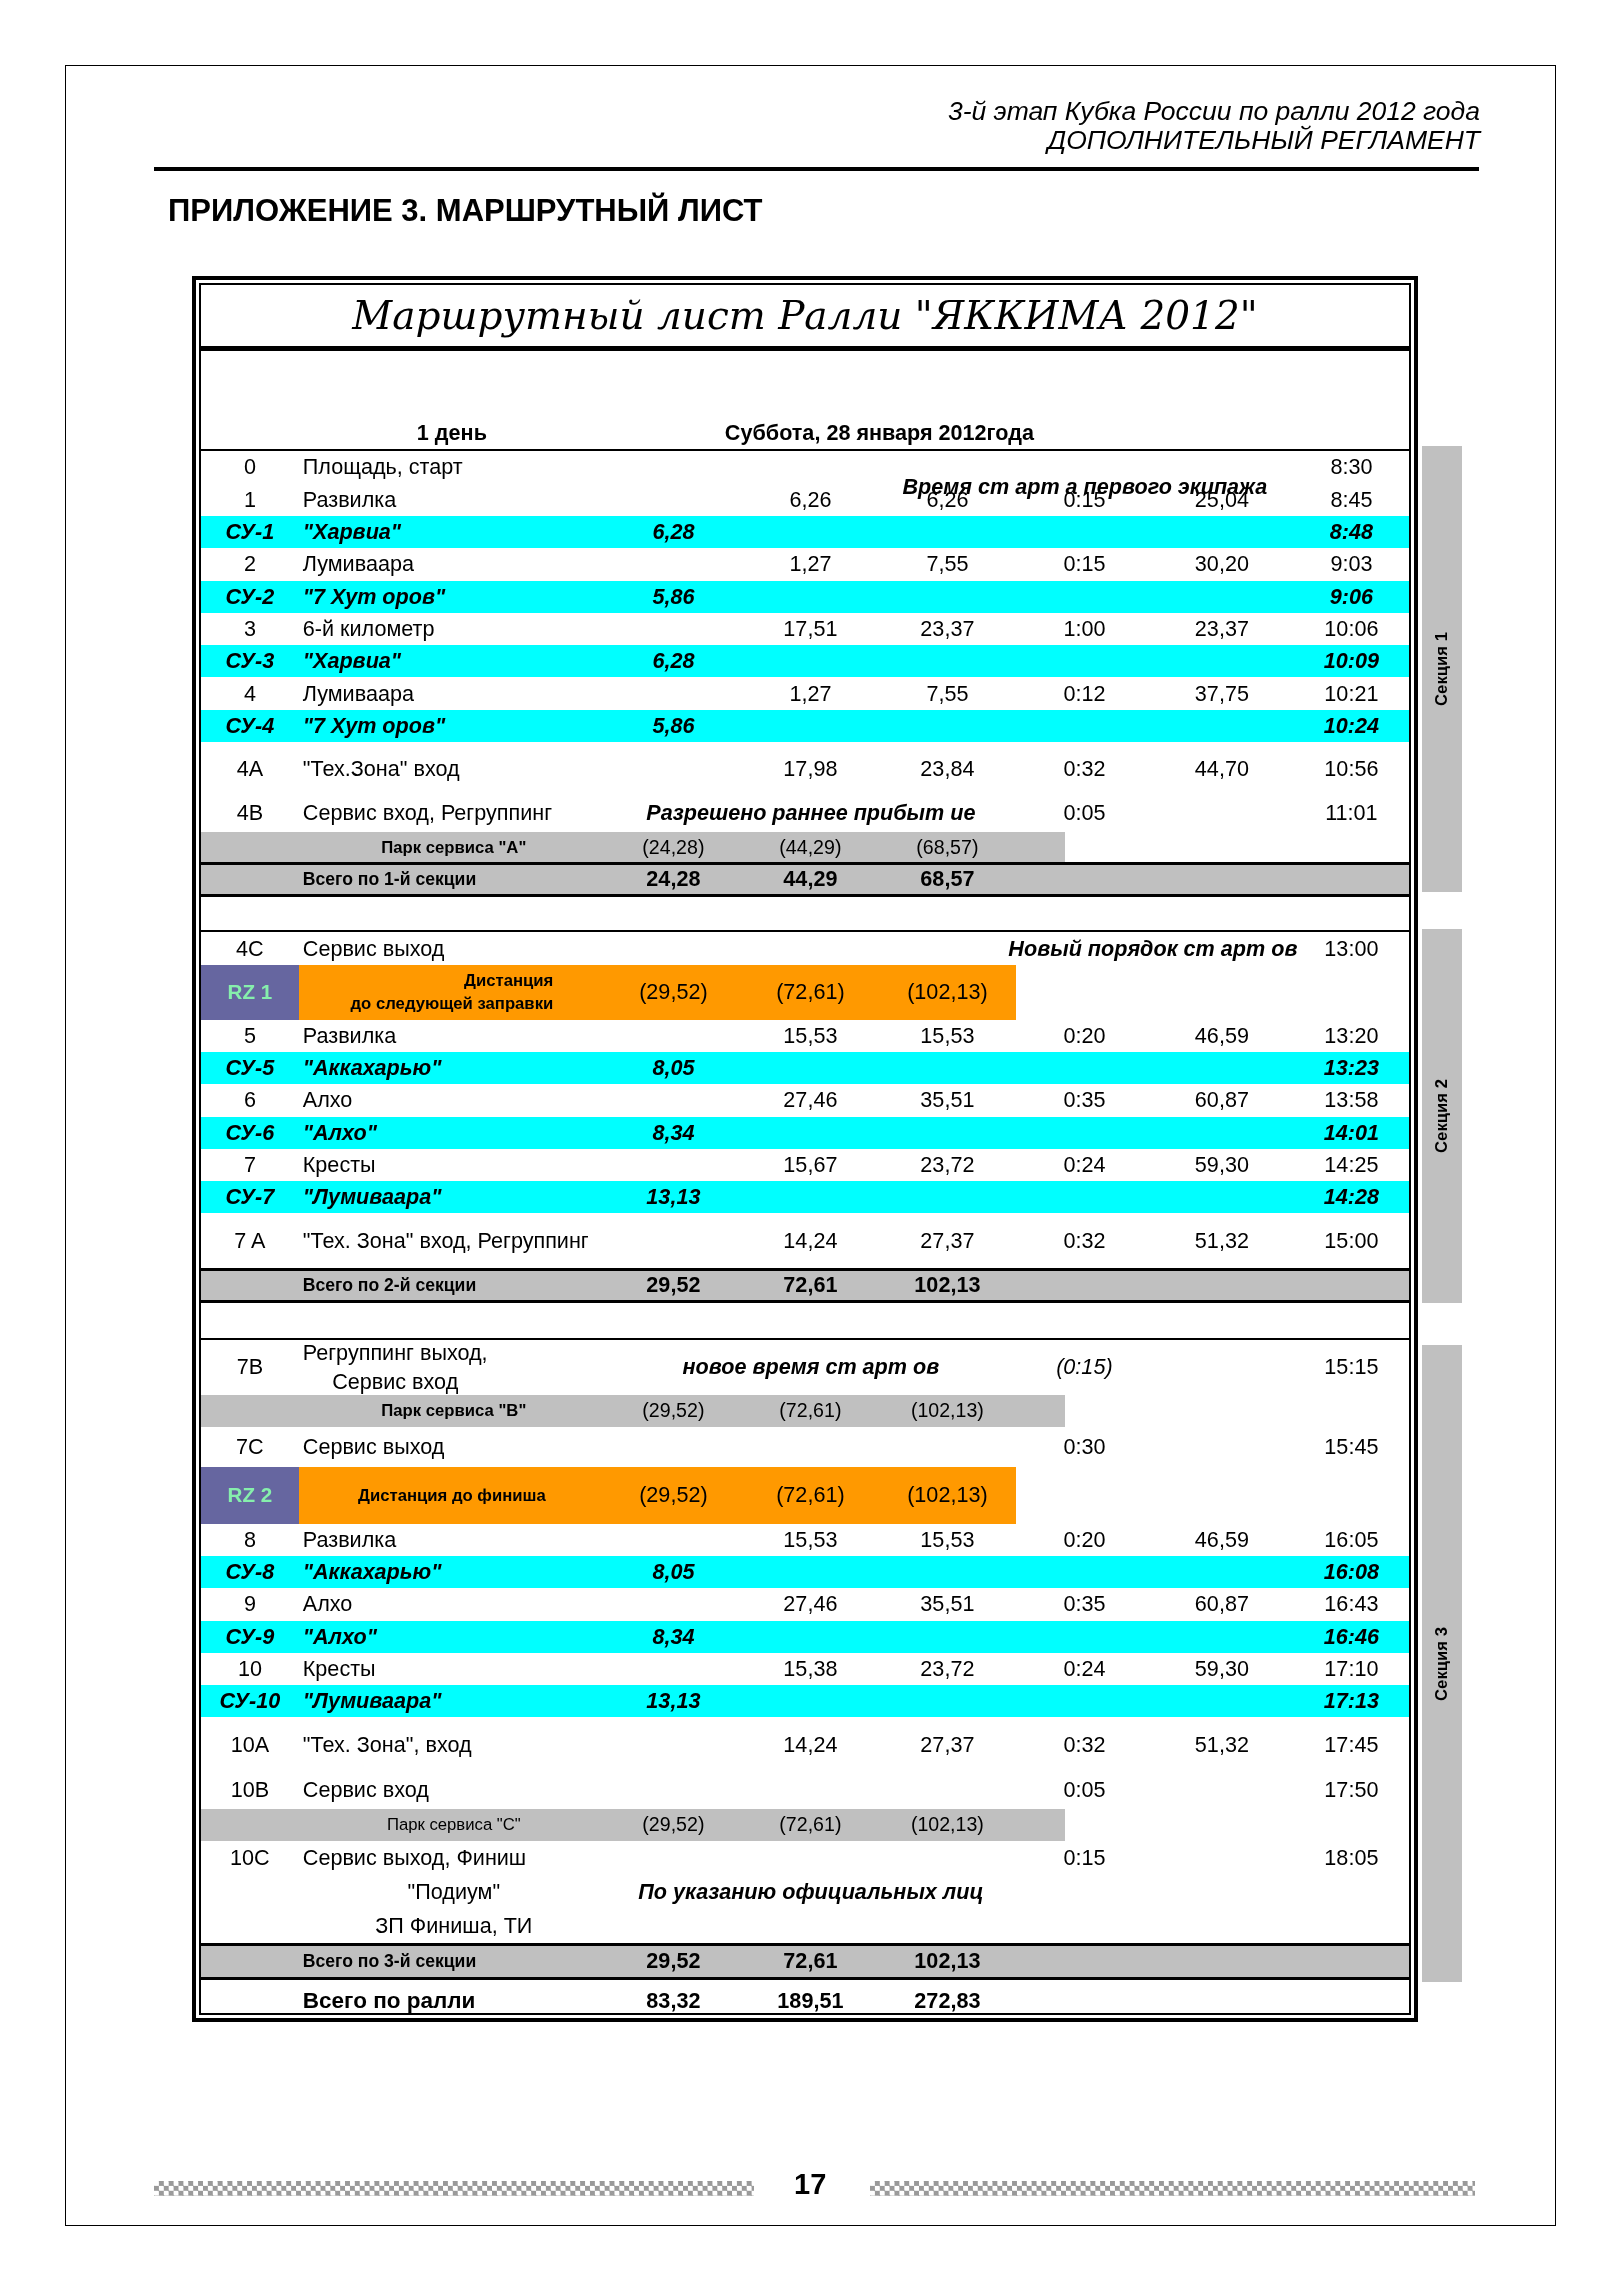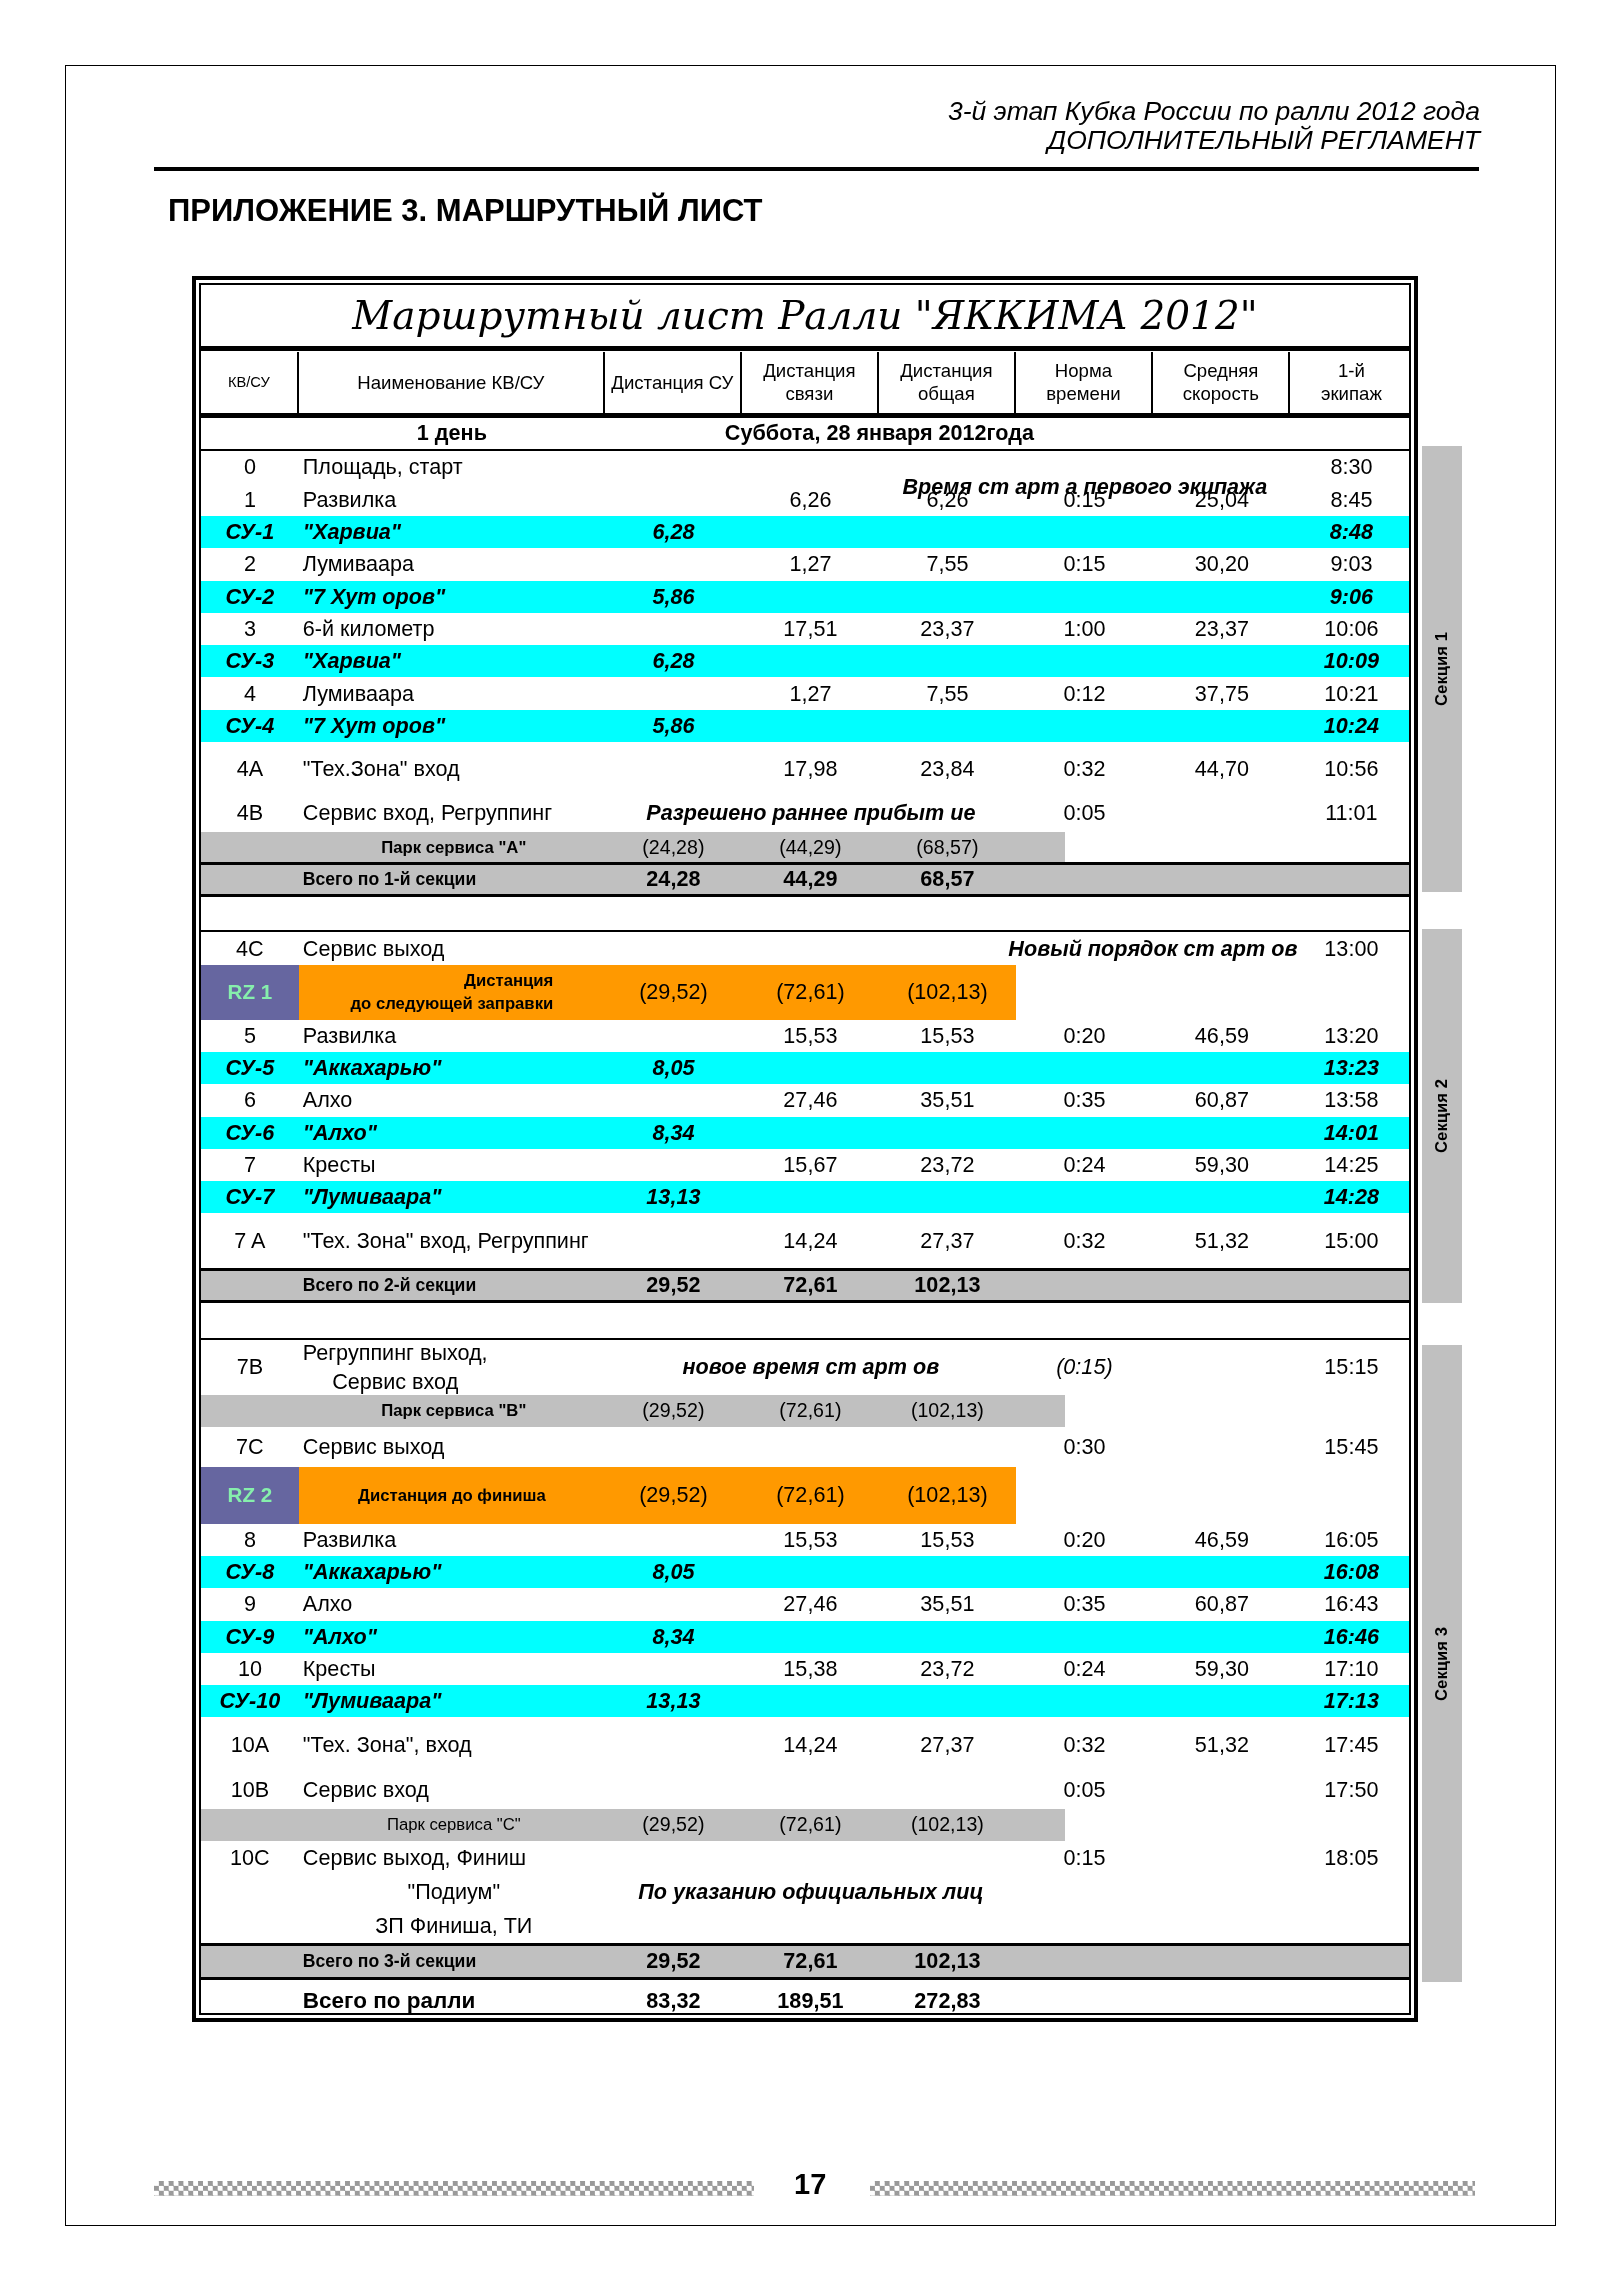--- a/index.html
+++ b/index.html
@@ -75,30 +75,20 @@
 <div class="page-frame"></div>
 
 <div class="hdr-line1">3-й этап Кубка России по ралли 2012 года</div>
 <div class="hdr-line2">ДОПОЛНИТЕЛЬНЫЙ РЕГЛАМЕНТ</div>
 <div class="hdr-rule"></div>
 <div class="appendix-title">ПРИЛОЖЕНИЕ 3. МАРШРУТНЫЙ ЛИСТ</div>
 
 <div class="tbl">
   <div class="tbl-inner" id="tbl-inner">
     <div class="title-row">Маршрутный лист  Ралли "ЯККИМА 2012"</div>
-    <div class="head-row">
-      <div class="hcell small" style="left:0;width:98px">КВ/СУ</div>
-      <div class="hcell" style="left:98px;width:306px">Наименование КВ/СУ</div>
-      <div class="hcell" style="left:404px;width:137px">Дистанция СУ</div>
-      <div class="hcell" style="left:541px;width:137px;padding:0 15.7px">Дистанция связи</div>
-      <div class="hcell" style="left:678px;width:137px;padding:0 15.7px">Дистанция общая</div>
-      <div class="hcell" style="left:815px;width:137px;padding:0 29px">Норма времени</div>
-      <div class="hcell" style="left:953px;width:136px;padding:0 21.6px">Средняя скорость</div>
-      <div class="hcell last" style="left:1089px;width:123px;padding:0 35px">1-й экипаж</div>
-    </div>
     <div class="row day-row" style="top:133px;height:33px">
       <div class="cell" style="left:98px;width:306px;justify-content:center">1 день</div>
       <div class="cell" style="left:404px;width:549px;justify-content:center">Суббота, 28 января 2012года</div>
     </div>
     <div id="rows-host" style="position:absolute;left:0;right:0;top:131px;">
         <div class="row" style="top: 35px;">
           <div class="cell c-code">0</div>
           <div class="cell c-name">Площадь, старт</div>
           <div class="cell c-tim">8:30</div>
           <div class="span-note" style="left: 678px; width: 412px; margin-top: 20px;">Время ст арт а первого экипажа</div>

